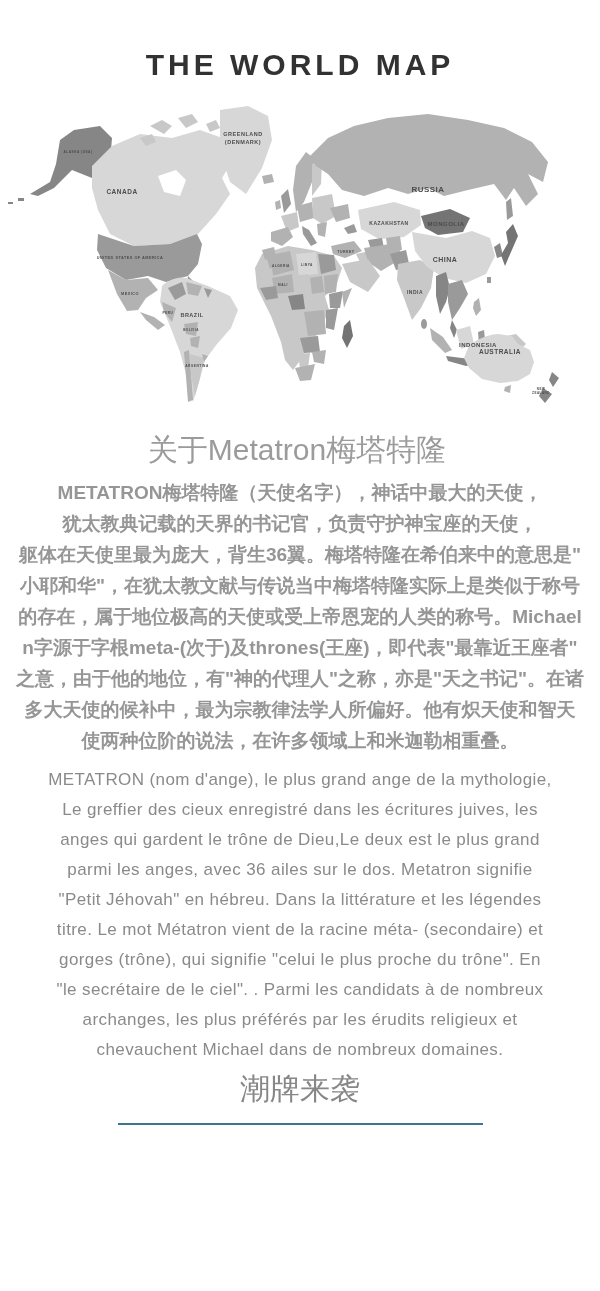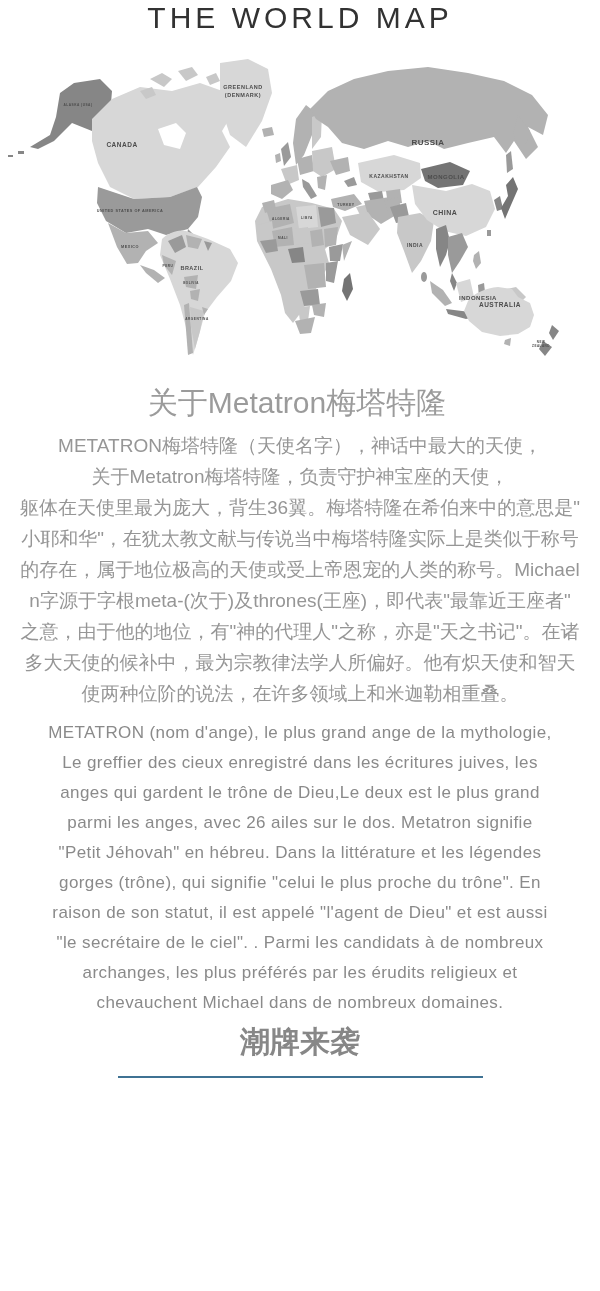--- a/index.html
+++ b/index.html
@@ -1,47 +1,47 @@
 <!DOCTYPE html>
 <html><head>
 <meta charset="utf-8">
 <style>
   html,body{margin:0;padding:0;}
   body{
     width:600px;height:1291px;background:#ffffff;overflow:hidden;
     font-family:"Liberation Sans","DejaVu Sans",sans-serif;
   }
   .title{
-    margin:0;text-align:center;
-    font-size:30px;line-height:36px;font-weight:400;letter-spacing:4px;color:#323232;
+    margin:0;padding-top:47px;text-align:center;
+    font-size:30px;line-height:36px;font-weight:700;letter-spacing:4px;color:#323232;
   }
   .map-wrap{margin-top:21px;height:315px;}
   .map-wrap svg{display:block;width:600px;height:315px;}
   
   .l1{fill:#d7d7d7}.l2{fill:#c8c8c8}.l3{fill:#b2b2b2}
   .l4{fill:#9a9a9a}.l5{fill:#868686}.l6{fill:#747474}.sea{fill:#ffffff}
   .ml{fill:#4c4c4c;font-weight:700;letter-spacing:.5px;
       font-family:"Liberation Sans","DejaVu Sans",sans-serif;}
   .cn-heading{
     margin:10px 6px 0 0;text-align:center;
     font-size:30px;line-height:42px;font-weight:300;color:#9b9b9b;
   }
   .cn-par{margin-top:6px;}
   .cn-par .line{
     text-align:center;white-space:nowrap;
-    font-size:19px;line-height:31px;font-weight:400;color:#969696;
+    font-size:19px;line-height:31px;font-weight:700;color:#969696;
   }
   .fr-par{margin-top:9px;}
   .fr-par .line{
     text-align:center;white-space:nowrap;
     font-size:17px;line-height:30px;font-weight:300;color:#8a8a8a;letter-spacing:.4px;
   }
   .footer-heading{
     margin:4px 0 0 0;text-align:center;
-    font-size:30px;line-height:40px;font-weight:700;color:#878787;
+    font-size:30px;line-height:40px;font-weight:400;color:#878787;
   }
   .divider{width:365px;height:2px;margin:14px auto 0;background:#3f7293;}
 </style>
 </head>
 <body>
 
 <h1 class="title">THE WORLD MAP</h1>
 
 <div class="map-wrap">
 <svg viewBox="0 0 600 315" xmlns="http://www.w3.org/2000/svg">
@@ -177,38 +177,38 @@
     <text class="ml" x="541" y="286" font-size="3" fill="#3e3e3e">NEW</text>
     <text class="ml" x="541" y="290" font-size="3" fill="#3e3e3e">ZEALAND</text>
   </g>
 </svg>
 </div>
 
 <h2 class="cn-heading">关于Metatron梅塔特隆</h2>
 
 <div class="cn-par">
   <div class="line">METATRON梅塔特隆（天使名字），神话中最大的天使，</div>
-  <div class="line">关于Metatron梅塔特隆，负责守护神宝座的天使，</div>
+  <div class="line">犹太教典记载的天界的书记官，负责守护神宝座的天使，</div>
   <div class="line">躯体在天使里最为庞大，背生36翼。梅塔特隆在希伯来中的意思是"</div>
   <div class="line">小耶和华"，在犹太教文献与传说当中梅塔特隆实际上是类似于称号</div>
   <div class="line">的存在，属于地位极高的天使或受上帝恩宠的人类的称号。Michael</div>
   <div class="line">n字源于字根meta-(次于)及thrones(王座)，即代表"最靠近王座者"</div>
   <div class="line">之意，由于他的地位，有"神的代理人"之称，亦是"天之书记"。在诸</div>
   <div class="line">多大天使的候补中，最为宗教律法学人所偏好。他有炽天使和智天</div>
   <div class="line">使两种位阶的说法，在许多领域上和米迦勒相重叠。</div>
 </div>
 
 <div class="fr-par">
   <div class="line">METATRON (nom d'ange), le plus grand ange de la mythologie,</div>
   <div class="line">Le greffier des cieux enregistré dans les écritures juives, les</div>
   <div class="line">anges qui gardent le trône de Dieu,Le deux est le plus grand</div>
-  <div class="line">parmi les anges, avec 26 ailes sur le dos. Metatron signifie</div>
+  <div class="line">parmi les anges, avec 36 ailes sur le dos. Metatron signifie</div>
   <div class="line">"Petit Jéhovah" en hébreu. Dans la littérature et les légendes</div>
+  <div class="line">titre. Le mot Métatron vient de la racine méta- (secondaire) et</div>
   <div class="line">gorges (trône), qui signifie "celui le plus proche du trône". En</div>
-  <div class="line">raison de son statut, il est appelé "l'agent de Dieu" et est aussi</div>
   <div class="line">"le secrétaire de le ciel". . Parmi les candidats à de nombreux</div>
   <div class="line">archanges, les plus préférés par les érudits religieux et</div>
   <div class="line">chevauchent Michael dans de nombreux domaines.</div>
 </div>
 
 <h2 class="footer-heading">潮牌来袭</h2>
 
 <div class="divider" style="background: rgb(63, 114, 147);"></div>
 
 </body></html>

